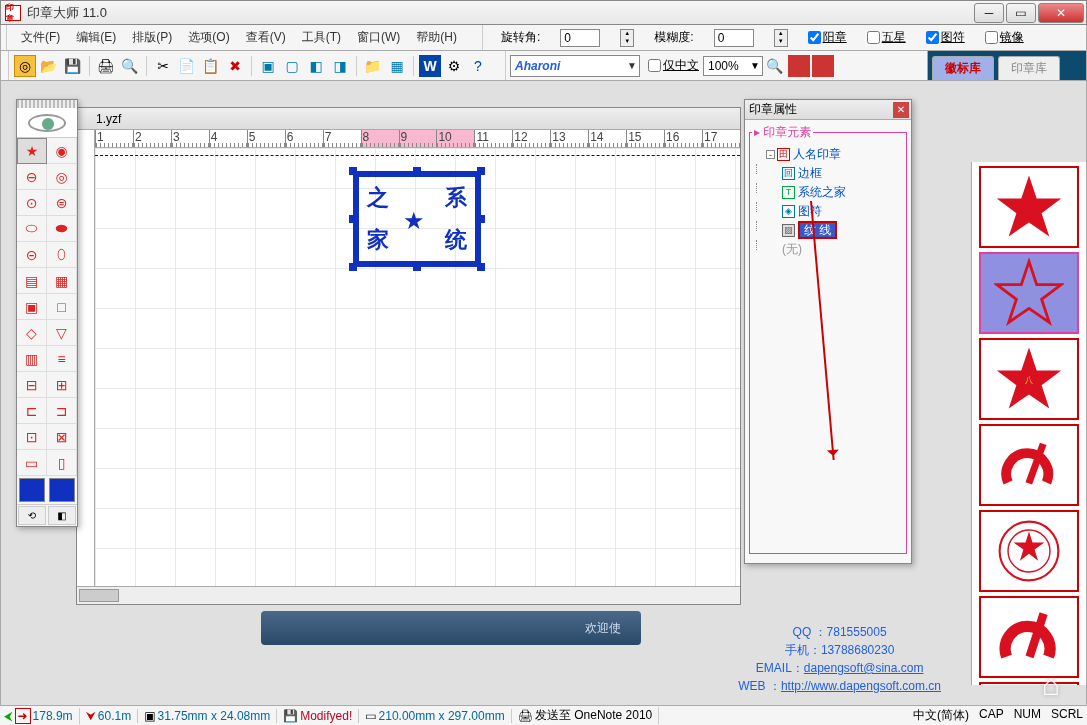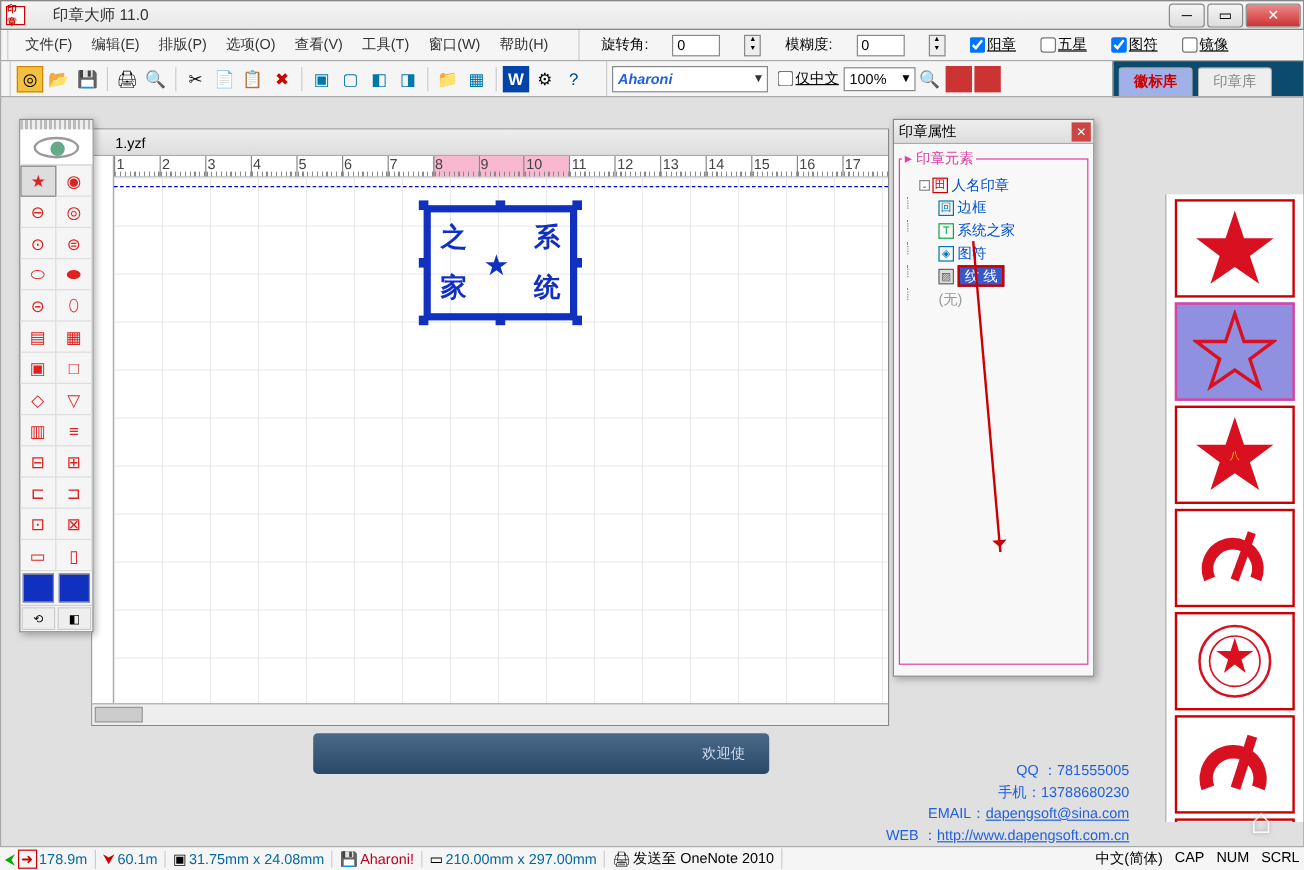--- a/index.html
+++ b/index.html
@@ -1,20 +1,20 @@
 <!DOCTYPE html>
 <html><head>
 <meta charset="utf-8">
 <style>
 * { box-sizing: border-box; margin: 0; padding: 0; font-family: "Microsoft YaHei", "SimSun", Arial, sans-serif; font-size: 12px; }
 body { width: 1087px; height: 725px; background: #999; overflow: hidden; position: relative; }
 
 
 .title-bar { height: 25px; background: linear-gradient(#f5f5f5, #e8e8e8); border: 1px solid #888; display: flex; align-items: center; padding-left: 4px; }
-.title-bar .app-icon { width: 16px; height: 16px; background: white; border: 1px solid #c00; margin-right: 23px; display: flex; align-items: center; justify-content: center; font-size: 8px; color: #c00; font-weight: bold; }
+.title-bar .app-icon { width: 16px; height: 16px; background: white; border: 1px solid #c00; margin-right: 6px; display: flex; align-items: center; justify-content: center; font-size: 8px; color: #c00; font-weight: bold; }
 .title-bar .title { font-size: 13px; color: #333; }
 .title-bar .win-controls { margin-left: auto; display: flex; gap: 2px; margin-right: 2px; }
 .title-bar .win-btn { width: 30px; height: 20px; border: 1px solid #888; background: linear-gradient(#f5f5f5,#ddd); border-radius: 3px; display: flex; align-items: center; justify-content: center; font-size: 12px; }
 .title-bar .win-btn.close { background: linear-gradient(#e88,#c33); color: white; width: 46px; }
 
 
 .menu-bar { height: 26px; background: #f5f5f5; border: 1px solid #aaa; border-top: none; display: flex; align-items: center; }
 .menu-bar .splitter { width: 6px; height: 100%; border-right: 1px solid #ccc; margin-right: 6px; }
 .menu-item { padding: 2px 8px; color: #333; }
 .menu-bar .param-group { display: flex; align-items: flex-start; gap: 20px; margin-left: 12px; }
@@ -71,21 +71,21 @@
 .stamp .txt { position: absolute; color: #1030c0; font-family: "KaiTi","STKaiti",serif; font-size: 22px; font-weight: bold; }
 .stamp .star { position:absolute; left:44px; top:30px; color:#1030c0; font-size:24px; }
 
 .scroll-h { position:absolute; left:0; bottom:0; right:0; height:18px; background:#eee; border-top:1px solid #aaa; display:flex; }
 .scroll-h .thumb { width:40px; background:#ccc; border:1px solid #999; margin:2px; }
 
 
 .banner { position:absolute; left:260px; top:530px; width:380px; height:34px; background: linear-gradient(#4a6888,#2a4868); border-radius:4px; display:flex; align-items:center; justify-content:flex-end; color:#cde; font-size:13px; padding-right:20px; }
 
 
-.contact { position: absolute; right: 145px; bottom: 0; text-align: right; color: #2060e0; font-size: 13px; line-height: 18px; }
+.contact { position: absolute; right: 145px; bottom: 10px; text-align: center; color: #2060e0; font-size: 13px; line-height: 18px; }
 .contact a { color: #2060e0; text-decoration: underline; }
 
 
 .props { position: absolute; left: 743px; top: 18px; width: 168px; height: 465px; background: #f8f8f8; border: 1px solid #888; box-shadow: 2px 2px 6px rgba(0,0,0,0.3); z-index: 10; }
 .props-title { height: 20px; background: linear-gradient(#eee,#ddd); border-bottom:1px solid #aaa; display:flex; align-items:center; padding-left:4px; font-size:12px; }
 .props-title .x { margin-left:auto; width:16px; height:16px; background:#c44; color:white; font-size:10px; display:flex; align-items:center; justify-content:center; margin-right:2px; }
 .props fieldset { border: 1px solid #e040a0; margin: 4px; padding: 4px 2px; height: 430px; position:relative; }
 .props legend { color: #e040a0; font-size: 12px; padding: 0 2px; }
 .tree { font-size: 12px; line-height: 19px; color: #0050d0; }
 .tree .node { padding-left: 14px; position:relative; }
@@ -394,21 +394,21 @@
   <div class="seg">
       <span style="color:#c00">⮟</span>
       <span class="blue">60.1m</span>
     </div>
   <div class="seg">
       <span>▣</span>
       <span class="blue">31.75mm x 24.08mm</span>
     </div>
   <div class="seg">
       <span>💾</span>
-      <span style="color:#c00020">Aharoni!</span>
+      <span style="color:#c00020">Modifyed!</span>
     </div>
   <div class="seg">
       <span>▭</span>
       <span class="blue">210.00mm x 297.00mm</span>
     </div>
   <div class="seg">
       <span>🖨</span>
       <span>发送至 OneNote 2010</span>
     </div>
   <div class="right">

